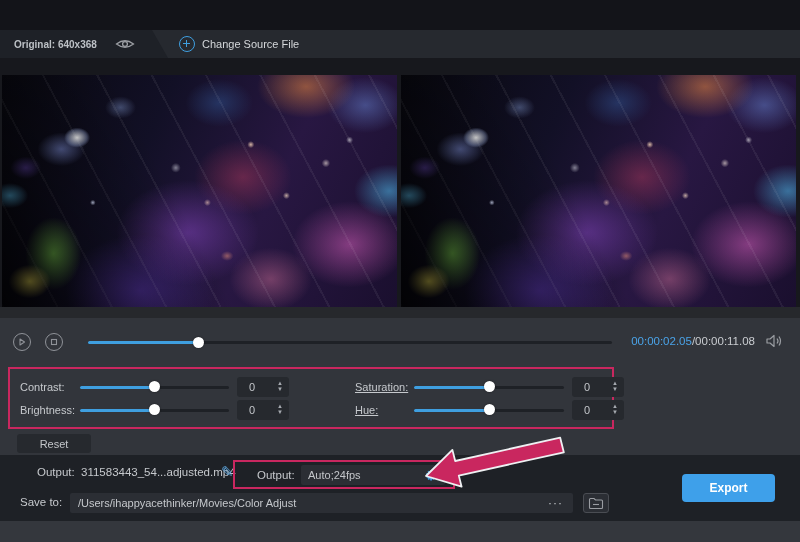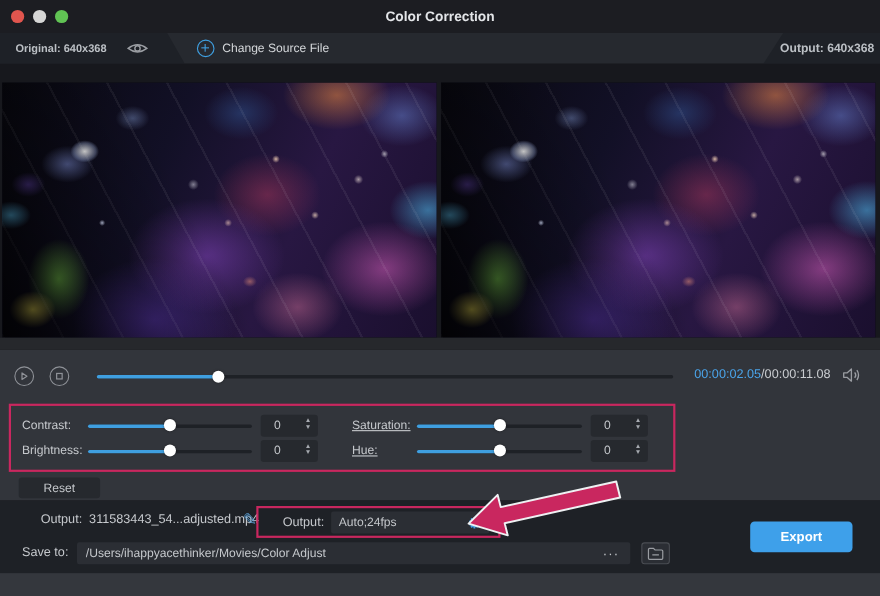--- a/index.html
+++ b/index.html
@@ -94,21 +94,21 @@
   .slider .handle { position:absolute; top:0.5px; width:11px; height:11px; background:#ffffff; border-radius:50%; margin-left:-5.5px; box-shadow:0 0 2px rgba(0,0,0,0.5); }
 
   .seek { position:absolute; left:88px; top:8px; width:524px; }
   .time { position:absolute; right:45px; top:7px; font-size:11.5px; white-space:nowrap; }
   .time .cur { color:#4aa3e8; }
   .time .tot { color:#c9ccd0; }
   .vol { position:absolute; right:17px; top:6px; }
 
   .adjust-box { position:absolute; left:8px; top:49px; width:606px; height:62px; border:2px solid #c9275f; }
   .adj-grid { position:absolute; inset:0; display:flex; flex-direction:column; justify-content:space-around; padding:6px 0; }
-  .adj-row { display:flex; align-items:center; }
+  .adj-row { display:flex; align-items:center;gap:35px; }
   .adj-cell { display:flex; align-items:center; }
   .adj-label { color:#c6c9cd; font-size:11px; }
   .cell-a .adj-label { width:60px; margin-left:10px; }
   .cell-a .slider { width:149px; }
   .cell-b { margin-left:31px; }
   .cell-b .adj-label { width:59px;text-decoration:underline; }
   .cell-b .slider { width:150px; }
   .valbox { width:52px; height:20px; margin-left:8px; background:#26292e; border-radius:3px; display:flex; align-items:center; position:relative; }
   .valbox .val { margin-left:12px; color:#c3c6ca; font-size:11px; }
   .stepper { position:absolute; right:6px; top:0; height:20px; display:flex; flex-direction:column; justify-content:center; gap:1px; cursor:pointer; }
@@ -137,45 +137,34 @@
 
   .strip { position:absolute; left:0; top:521px; width:800px; height:21px; background:#34373d; }
 
   .arrow-svg { position:absolute; left:408px; top:436px; width:160px; height:56px; pointer-events:none; z-index:10; }
 </style>
 </head>
 <body>
 
 <div class="window">
 
-  <div class="titlebar">
-    <div class="lights">
-      <span class="light red"></span>
-      <span class="light gray"></span>
-      <span class="light green"></span>
-    </div>
-    <div class="win-title">Color Correction</div>
-  </div>
 
   <div class="topbar">
     <div class="tab-left">
       <span class="tab-text">Original: 640x368</span>
       <span class="eye">
         <svg width="20" height="12" viewBox="0 0 20 12">
             <path d="M1.5 6 Q10 -0.5 18.5 6 Q10 12.5 1.5 6 Z" fill="none" stroke="#9a9da2" stroke-width="1.3"></path>
             <circle cx="10" cy="6" r="2.4" fill="none" stroke="#9a9da2" stroke-width="1.3"></circle>
           </svg>
       </span>
     </div>
     <div class="change-src">
       <span class="plus-circle"></span>
       <span class="label">Change Source File</span>
-    </div>
-    <div class="tab-right">
-      <span class="tab-text">Output: 640x368</span>
     </div>
   </div>
 
   <div class="preview-area">
     <div class="video left">
         <div class="scene"></div>
       </div>
     <div class="video right">
         <div class="scene"></div>
       </div>

